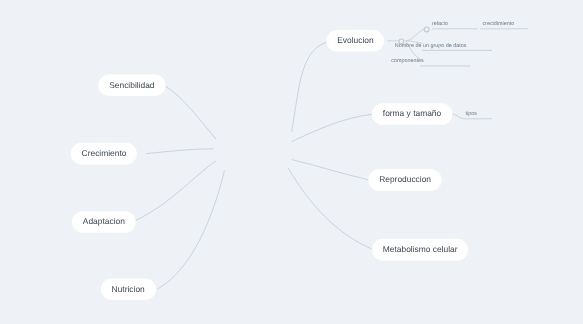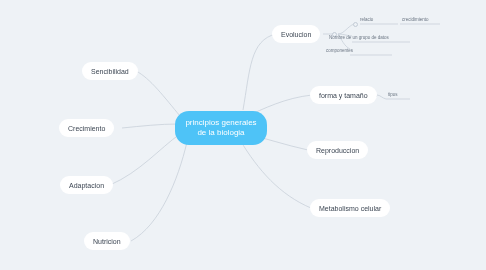--- a/index.html
+++ b/index.html
@@ -104,23 +104,20 @@
       <path d="M 362,95 C 368,95 370,95 373,95"></path>
       <path d="M 377,95 C 380,95 382,98 386,99"></path>
       <line x1="386" y1="99" x2="410" y2="99"></line>
     </g>
   </svg>
 
   <div class="dot" style="left:332px; top:31.5px;"></div>
   <div class="dot" style="left:353px; top:21.5px;"></div>
   <div class="dot" style="left:372px; top:92.5px;"></div>
 
-  <div class="node node-root" style="left:175px; top:111px;">
-    <span>principios generales de la biologia</span>
-  </div>
 
   <div class="node node-main" style="left:272px; top:25px;">
     <span>Evolucion</span>
   </div>
 
   <div class="node node-sub" style="left:358px; top:15px;">
     <span>relacio</span>
   </div>
 
   <div class="node node-sub" style="left:400px; top:15px;">

